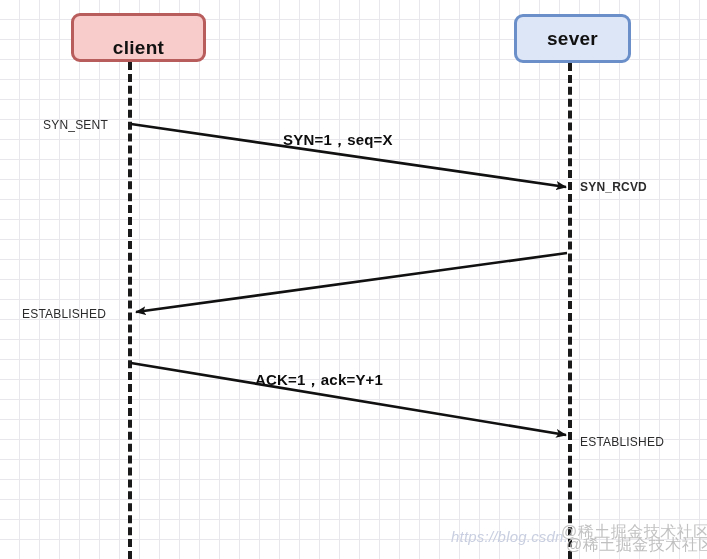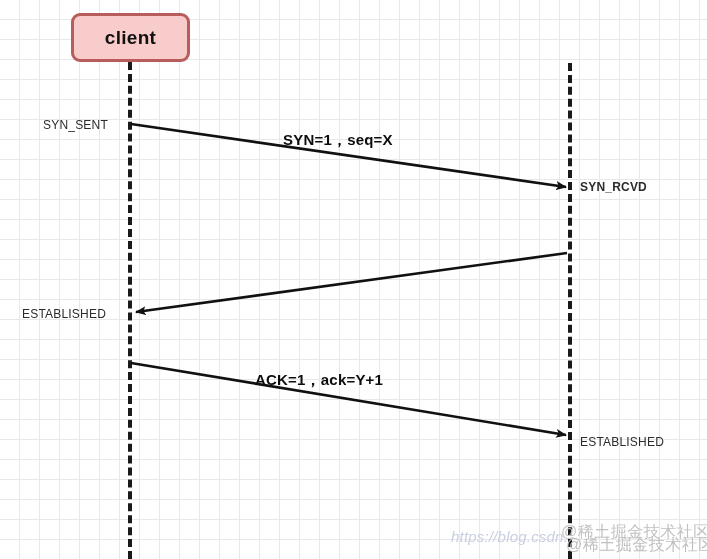--- a/index.html
+++ b/index.html
@@ -29,24 +29,25 @@
     align-items: center;
     justify-content: center;
     font-size: 19px;
     font-weight: bold;
     color: #111111;
     letter-spacing: 0.3px;
   }
   #client-box {
     left: 71px;
     top: 13px;
-    width: 119px;
+    width: 135px;
     height: 49px;
     background: #f9cccc;
     border: 3px solid #b95c5c;
+    align-items: flex-end;
   }
   #server-box {
     left: 514px;
     top: 14px;
     width: 117px;
     height: 49px;
     background: #dde6f7;
     border: 3px solid #6b8fc9;
   }
   .lifeline {
@@ -125,20 +126,23 @@
 </style>
 </head>
 <body>
 
 <div id="canvas">
 
   <div class="node-box" id="client-box">
     <span>client</span>
   </div>
 
+  <div class="node-box" id="server-box">
+    <span>sever</span>
+  </div>
 
   <div class="lifeline" id="client-lifeline"></div>
   <div class="lifeline" id="server-lifeline"></div>
 
   <svg class="arrows" viewBox="0 0 707 559" xmlns="http://www.w3.org/2000/svg">
     <defs>
       <marker id="arrowhead-right" markerWidth="11" markerHeight="9" refX="10" refY="4.5" orient="auto" markerUnits="userSpaceOnUse">
         <path d="M 0 0 L 11 4.5 L 0 9 L 2.6 4.5 Z" fill="#111111"></path>
       </marker>
       <marker id="arrowhead-left" markerWidth="11" markerHeight="9" refX="10" refY="4.5" orient="auto" markerUnits="userSpaceOnUse">

